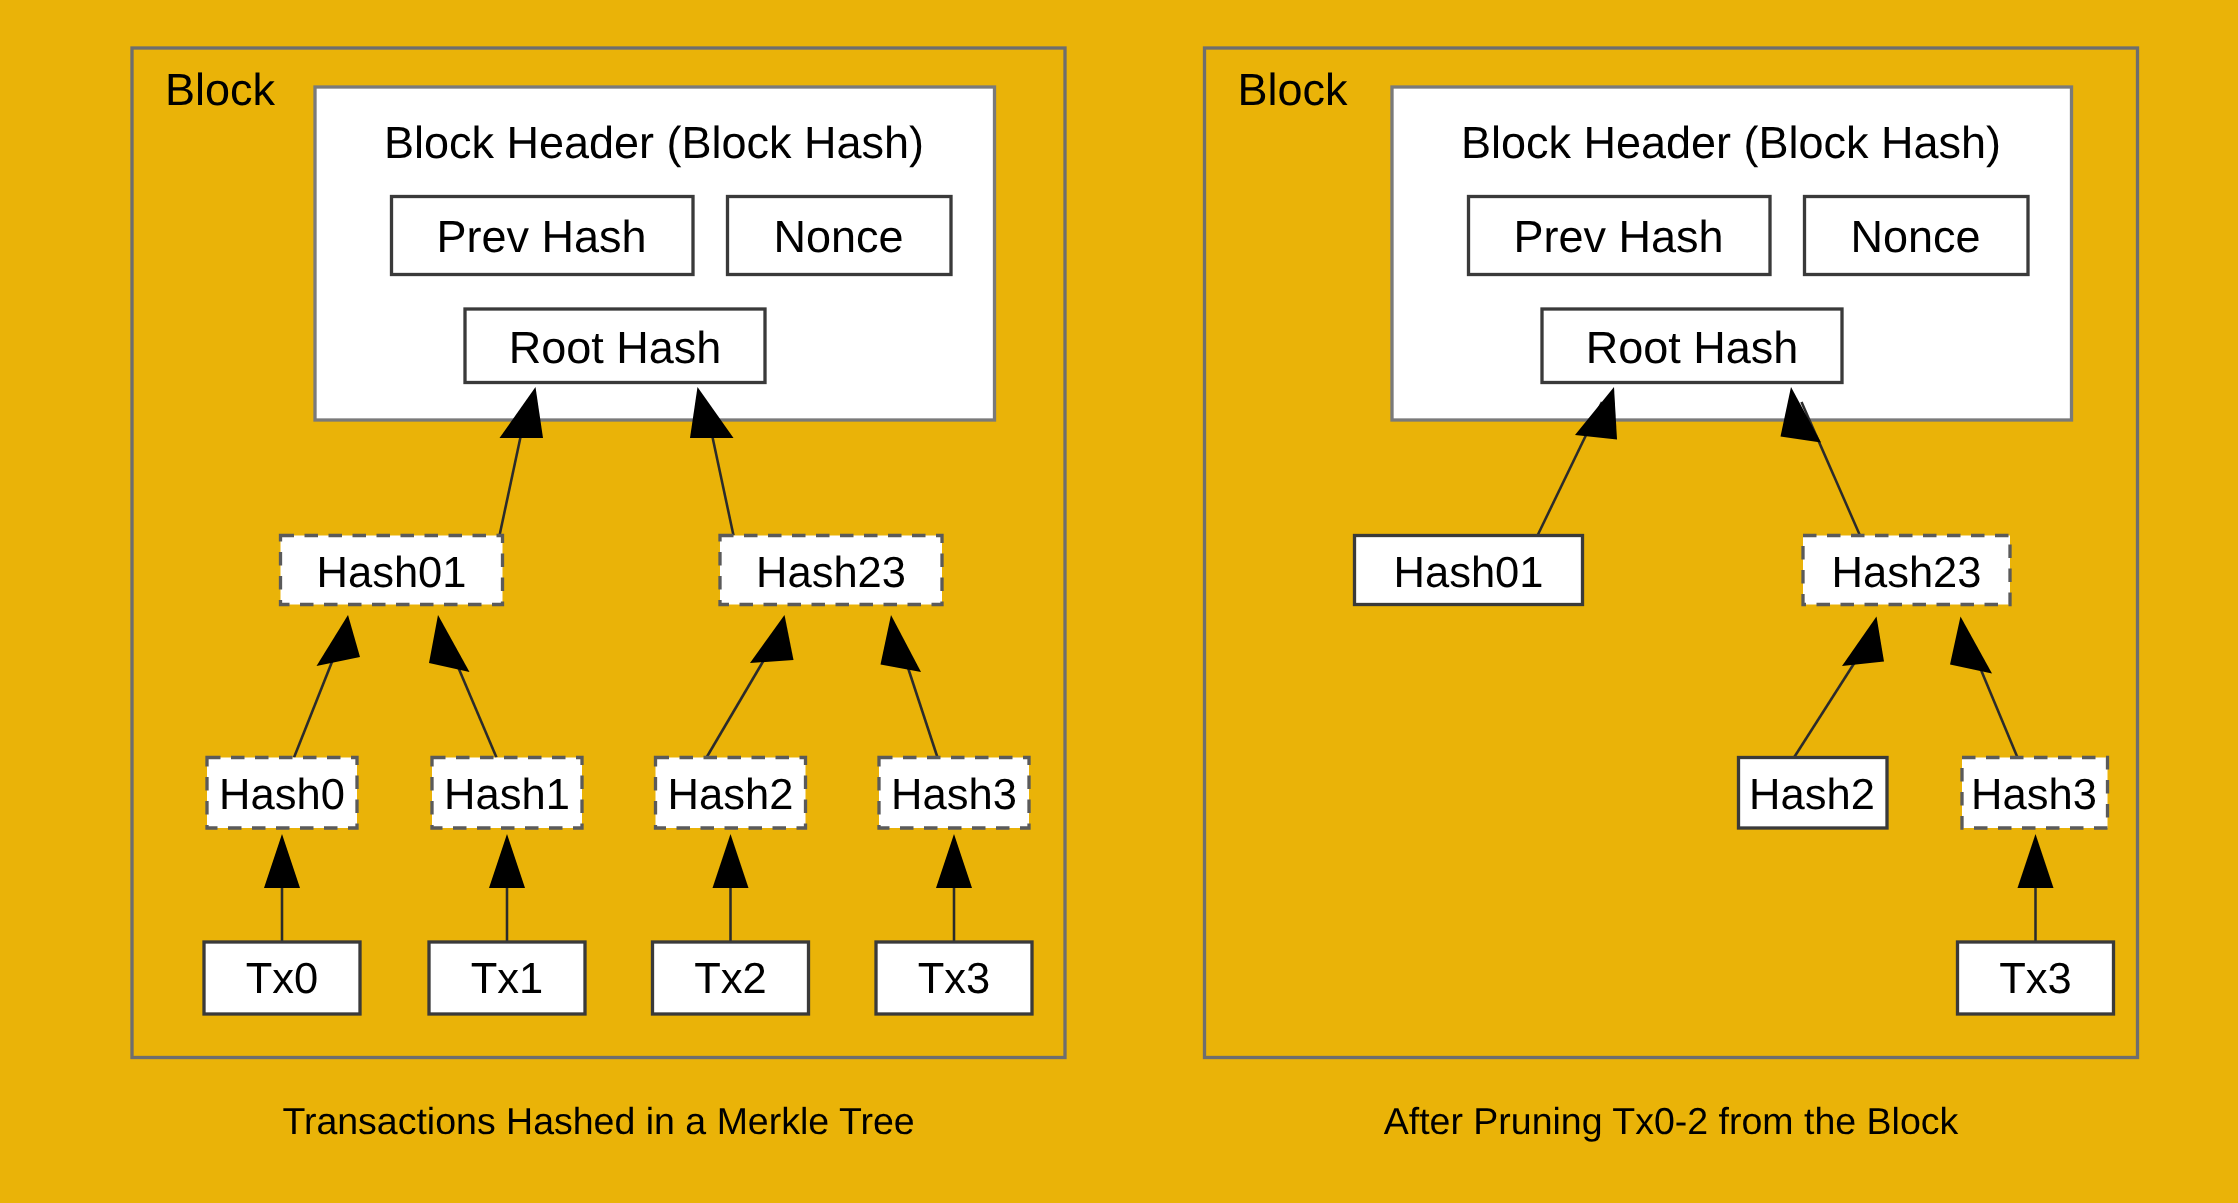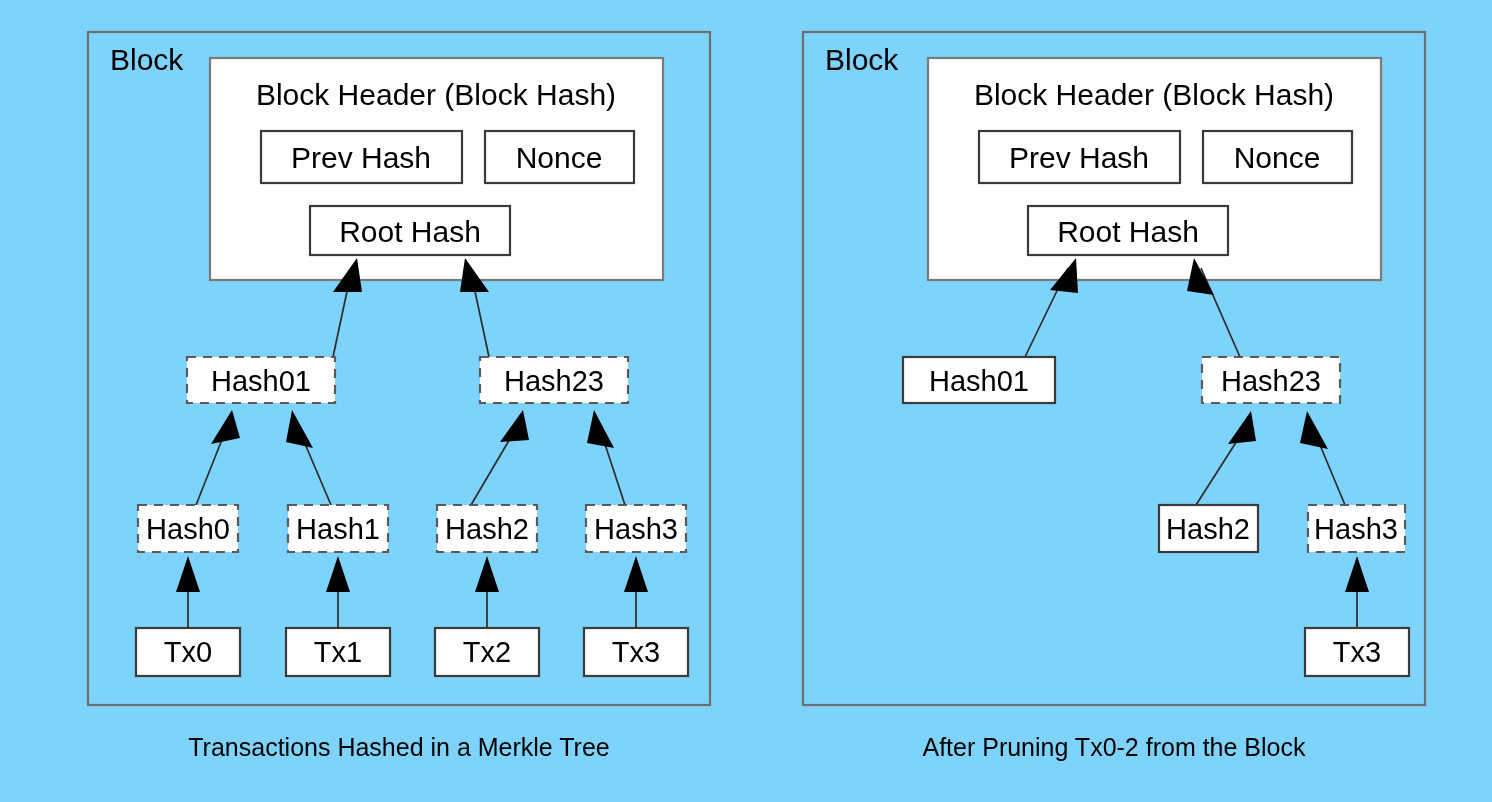--- a/index.html
+++ b/index.html
@@ -10,21 +10,21 @@
   body {
     width: 1492px;
     height: 802px;
     font-family: "Liberation Sans", sans-serif;
     overflow: hidden;
   }
   #stage {
     position: relative;
     width: 1492px;
     height: 802px;
-    background: #7dd3fc;
+    background: #eab308;
   }
   svg.diagram {
     position: absolute;
     top: 0;
     left: 0;
     width: 1492px;
     height: 802px;
     display: block;
   }
   .panel-frame {

